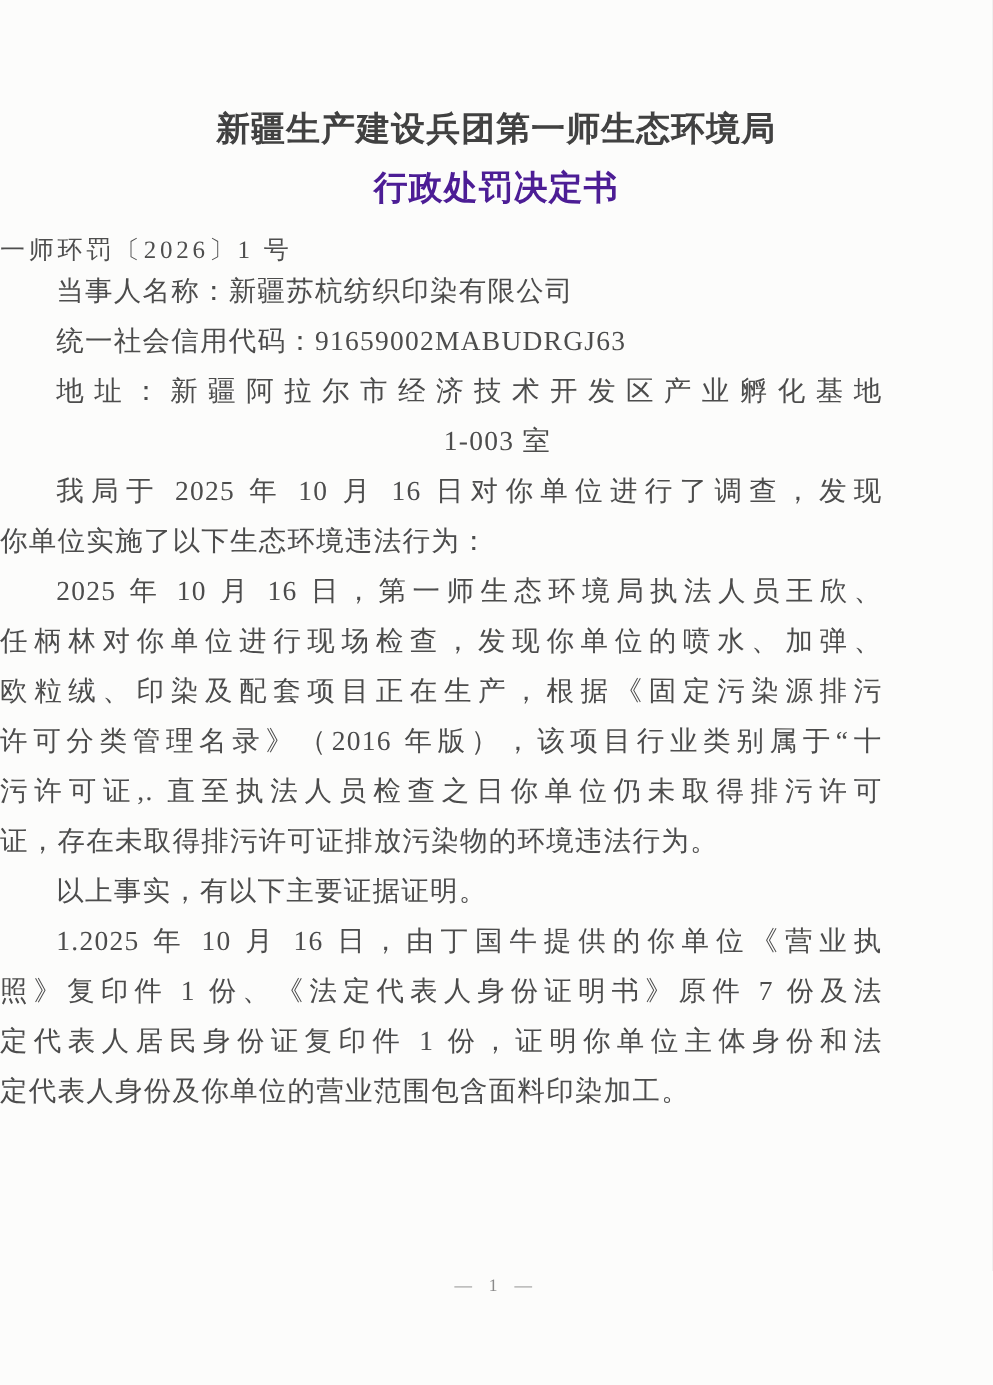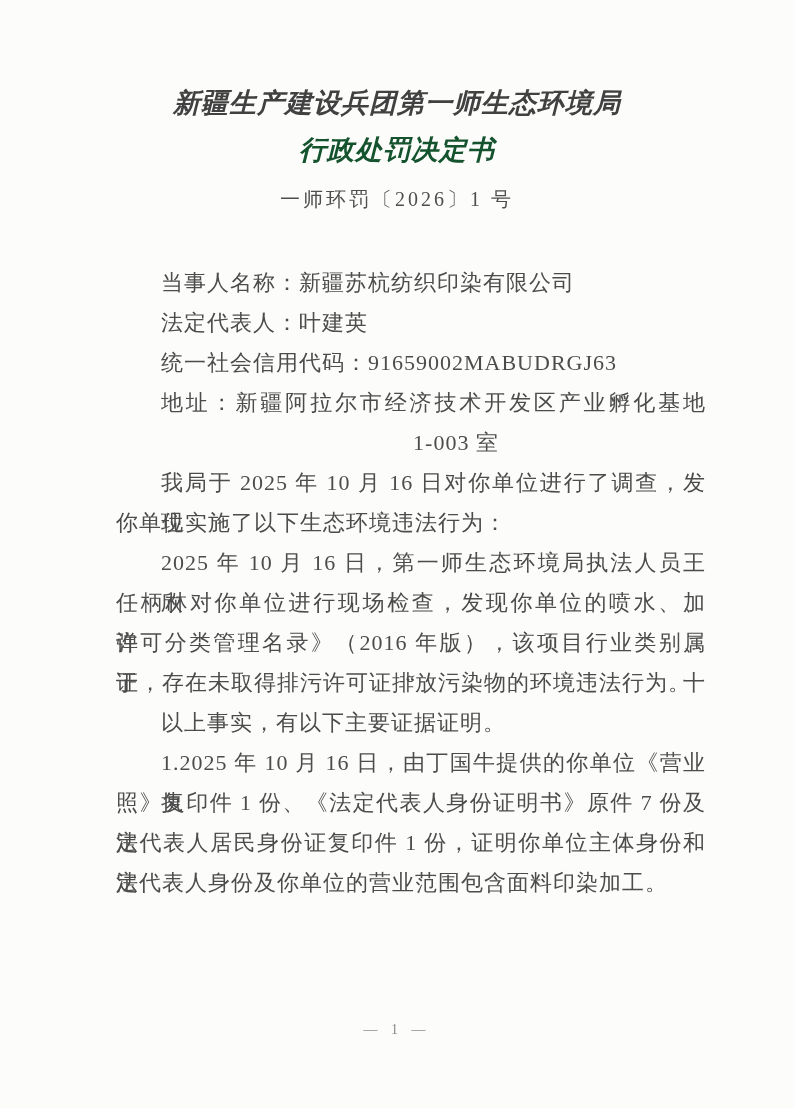--- a/index.html
+++ b/index.html
@@ -19,32 +19,29 @@
   .title-block {
     padding-top: 80px;
     text-align: center;
   }
   .doc-title {
     font-size: 27px;
     font-weight: bold;
     line-height: 47px;
     color: #414141;
     letter-spacing: 1px;
-    font-style: italic;
   }
   .doc-number {
     margin-top: 12px;
-    text-align: center;
+    text-align: left;
     font-size: 20px;
     color: #4e4e4e;
     letter-spacing: 3px;
   }
   .doc-body {
-    margin-top: 50px;
-    padding-left: 116px;
     padding-right: 88px;
     font-size: 22px;
     line-height: 40px;
     color: #4c4c4c;
     letter-spacing: 1px;
   }
   .doc-body .line {
     height: 40px;
     white-space: nowrap;
   }
@@ -66,35 +63,36 @@
     letter-spacing: 5px;
     font-family: "Liberation Serif", "DejaVu Serif", serif;
   }
 </style>
 </head>
 <body>
 
 <div class="page" style="background: rgb(252, 252, 251);">
   <div class="title-block">
     <div class="doc-title" style="color: rgb(65, 65, 65);">新疆生产建设兵团第一师生态环境局</div>
-    <div class="doc-title" style="color: #14532d;">行政处罚决定书</div>
+    <div class="doc-title" style="color: #4c1d95;">行政处罚决定书</div>
     <div class="doc-number">一师环罚〔2026〕1 号</div>
   </div>
 
   <div class="doc-body" style="color: rgb(76, 76, 76);">
       <div class="line indent1">当事人名称：新疆苏杭纺织印染有限公司</div>
-      <div class="line indent1">法定代表人：叶建英</div>
       <div class="line indent1">统一社会信用代码：91659002MABUDRGJ63</div>
       <div class="line indent1 fill">地址：新疆阿拉尔市经济技术开发区产业孵化基地</div>
       <div class="line indent2">1-003 室</div>
       <div class="line indent1 fill">我局于 2025 年 10 月 16 日对你单位进行了调查，发现</div>
       <div class="line">你单位实施了以下生态环境违法行为：</div>
       <div class="line indent1 fill">2025 年 10 月 16 日，第一师生态环境局执法人员王欣、</div>
       <div class="line fill">任柄林对你单位进行现场检查，发现你单位的喷水、加弹、</div>
+      <div class="line fill">欧粒绒、印染及配套项目正在生产，根据《固定污染源排污</div>
       <div class="line fill">许可分类管理名录》（2016 年版），该项目行业类别属于“十</div>
+      <div class="line fill">污许可证,. 直至执法人员检查之日你单位仍未取得排污许可</div>
       <div class="line">证，存在未取得排污许可证排放污染物的环境违法行为。</div>
       <div class="line indent1">以上事实，有以下主要证据证明。</div>
       <div class="line indent1 fill">1.2025 年 10 月 16 日，由丁国牛提供的你单位《营业执</div>
       <div class="line fill">照》复印件 1 份、《法定代表人身份证明书》原件 7 份及法</div>
       <div class="line fill">定代表人居民身份证复印件 1 份，证明你单位主体身份和法</div>
       <div class="line">定代表人身份及你单位的营业范围包含面料印染加工。</div>
     </div>
 
   <div class="page-footer" style="color: rgb(138, 138, 138);">
     <span>— 1 —</span>

